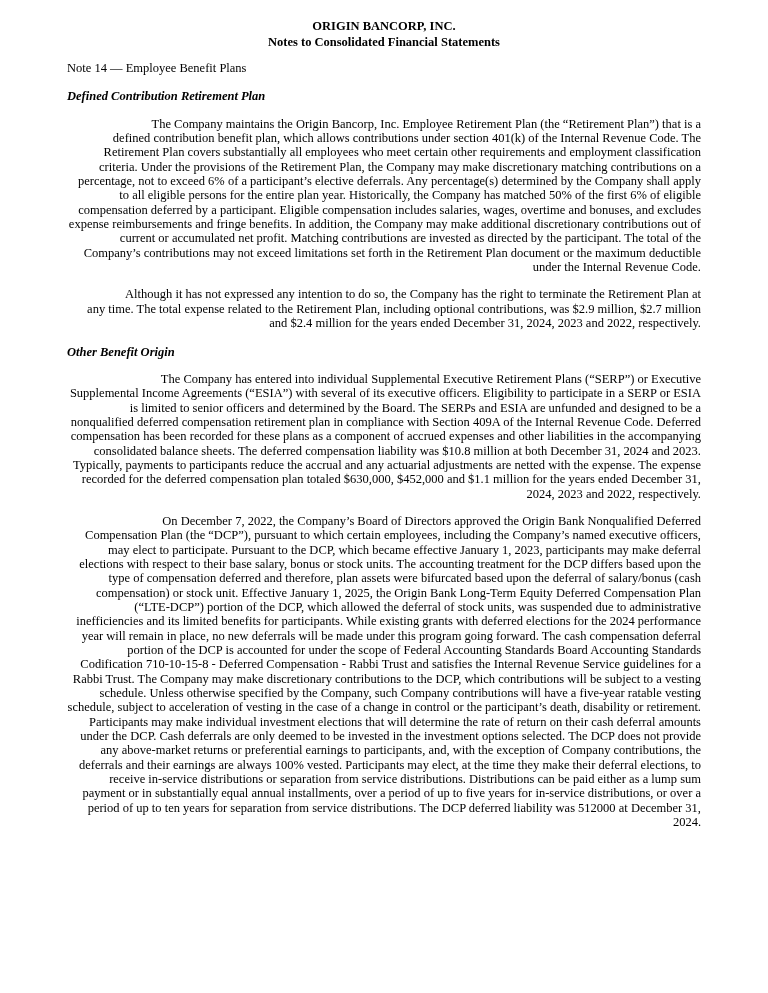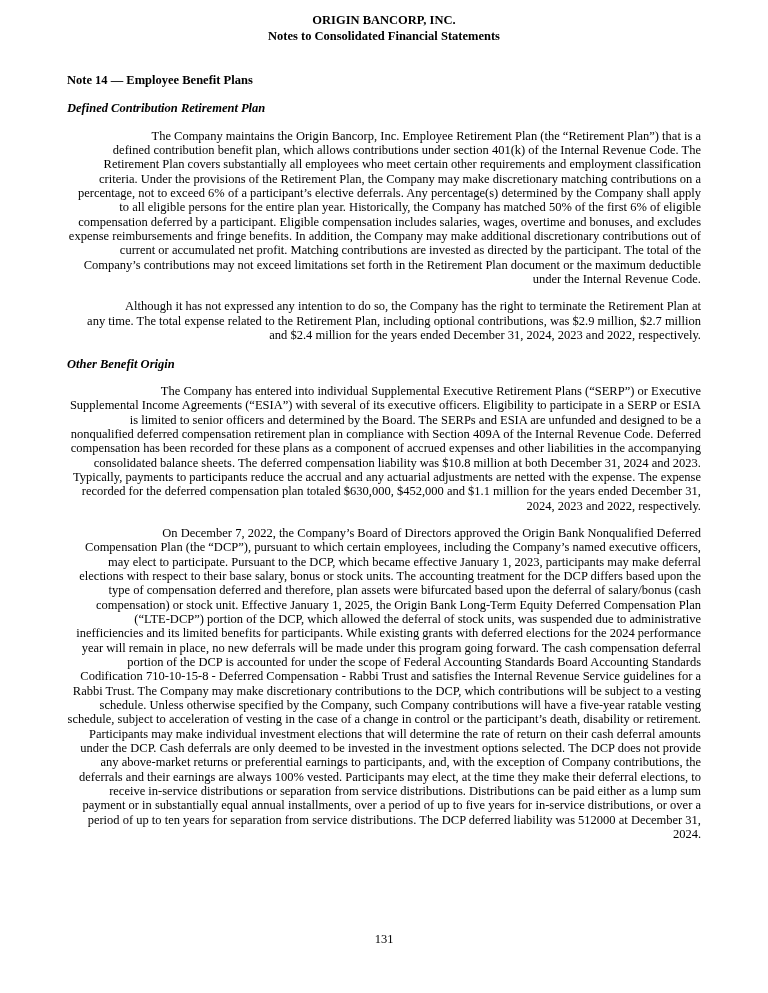--- a/index.html
+++ b/index.html
@@ -6,31 +6,31 @@
   html, body { margin: 0; padding: 0; background: #ffffff; }
   .page {
     position: relative;
     width: 768px;
     height: 993px;
     background: #ffffff;
     color: #000000;
     font-family: "Liberation Serif", "DejaVu Serif", serif;
     font-size: 12.5px;
     line-height: 14.35px;
-    padding: 12px 67px 0 67px;
+    padding: 18px 67px 0 67px;
     overflow: hidden;
   }
   .doc-header {
     text-align: center;
     font-weight: bold;
     line-height: 16px;
   }
   .note-heading {
-    font-weight: bold;
-    margin-top: 29px;
+    font-weight: normal;
+    margin-top: 11px;
   }
   .section-heading {
     font-weight: bold;
     font-style: italic;
     margin-top: 14px;
   }
   .para {
     margin: 13px 0 0 0;
     text-indent: 48px;
     text-align: right;
@@ -60,17 +60,14 @@
   <p class="para">The Company maintains the Origin Bancorp, Inc. Employee Retirement Plan (the “Retirement Plan”) that is a defined contribution benefit plan, which allows contributions under section 401(k) of the Internal Revenue Code. The Retirement Plan covers substantially all employees who meet certain other requirements and employment classification criteria. Under the provisions of the Retirement Plan, the Company may make discretionary matching contributions on a percentage, not to exceed 6% of a participant’s elective deferrals. Any percentage(s) determined by the Company shall apply to all eligible persons for the entire plan year. Historically, the Company has matched 50% of the first 6% of eligible compensation deferred by a participant. Eligible compensation includes salaries, wages, overtime and bonuses, and excludes expense reimbursements and fringe benefits. In addition, the Company may make additional discretionary contributions out of current or accumulated net profit. Matching contributions are invested as directed by the participant. The total of the Company’s contributions may not exceed limitations set forth in the Retirement Plan document or the maximum deductible under the Internal Revenue Code.</p>
 
   <p class="para">Although it has not expressed any intention to do so, the Company has the right to terminate the Retirement Plan at any time. The total expense related to the Retirement Plan, including optional contributions, was $2.9 million, $2.7 million and $2.4 million for the years ended December 31, 2024, 2023 and 2022, respectively.</p>
 
   <div class="section-heading">Other Benefit Origin</div>
 
   <p class="para">The Company has entered into individual Supplemental Executive Retirement Plans (“SERP”) or Executive Supplemental Income Agreements (“ESIA”) with several of its executive officers. Eligibility to participate in a SERP or ESIA is limited to senior officers and determined by the Board. The SERPs and ESIA are unfunded and designed to be a nonqualified deferred compensation retirement plan in compliance with Section 409A of the Internal Revenue Code. Deferred compensation has been recorded for these plans as a component of accrued expenses and other liabilities in the accompanying consolidated balance sheets. The deferred compensation liability was $10.8 million at both December 31, 2024 and 2023. Typically, payments to participants reduce the accrual and any actuarial adjustments are netted with the expense. The expense recorded for the deferred compensation plan totaled $630,000, $452,000 and $1.1 million for the years ended December 31, 2024, 2023 and 2022, respectively.</p>
 
   <p class="para">On December 7, 2022, the Company’s Board of Directors approved the Origin Bank Nonqualified Deferred Compensation Plan (the “DCP”), pursuant to which certain employees, including the Company’s named executive officers, may elect to participate. Pursuant to the DCP, which became effective January 1, 2023, participants may make deferral elections with respect to their base salary, bonus or stock units. The accounting treatment for the DCP differs based upon the type of compensation deferred and therefore, plan assets were bifurcated based upon the deferral of salary/bonus (cash compensation) or stock unit. Effective January 1, 2025, the Origin Bank Long-Term Equity Deferred Compensation Plan (“LTE-DCP”) portion of the DCP, which allowed the deferral of stock units, was suspended due to administrative inefficiencies and its limited benefits for participants. While existing grants with deferred elections for the 2024 performance year will remain in place, no new deferrals will be made under this program going forward. The cash compensation deferral portion of the DCP is accounted for under the scope of Federal Accounting Standards Board Accounting Standards Codification 710-10-15-8 - Deferred Compensation - Rabbi Trust and satisfies the Internal Revenue Service guidelines for a Rabbi Trust. The Company may make discretionary contributions to the DCP, which contributions will be subject to a vesting schedule. Unless otherwise specified by the Company, such Company contributions will have a five-year ratable vesting schedule, subject to acceleration of vesting in the case of a change in control or the participant’s death, disability or retirement. Participants may make individual investment elections that will determine the rate of return on their cash deferral amounts under the DCP. Cash deferrals are only deemed to be invested in the investment options selected. The DCP does not provide any above-market returns or preferential earnings to participants, and, with the exception of Company contributions, the deferrals and their earnings are always 100% vested. Participants may elect, at the time they make their deferral elections, to receive in-service distributions or separation from service distributions. Distributions can be paid either as a lump sum payment or in substantially equal annual installments, over a period of up to five years for in-service distributions, or over a period of up to ten years for separation from service distributions. The DCP deferred liability was 512000 at December 31, 2024.</p>
 
-  <div class="page-footer">
-    <span>131</span>
-  </div>
 
 </div>
 
 </body></html>

